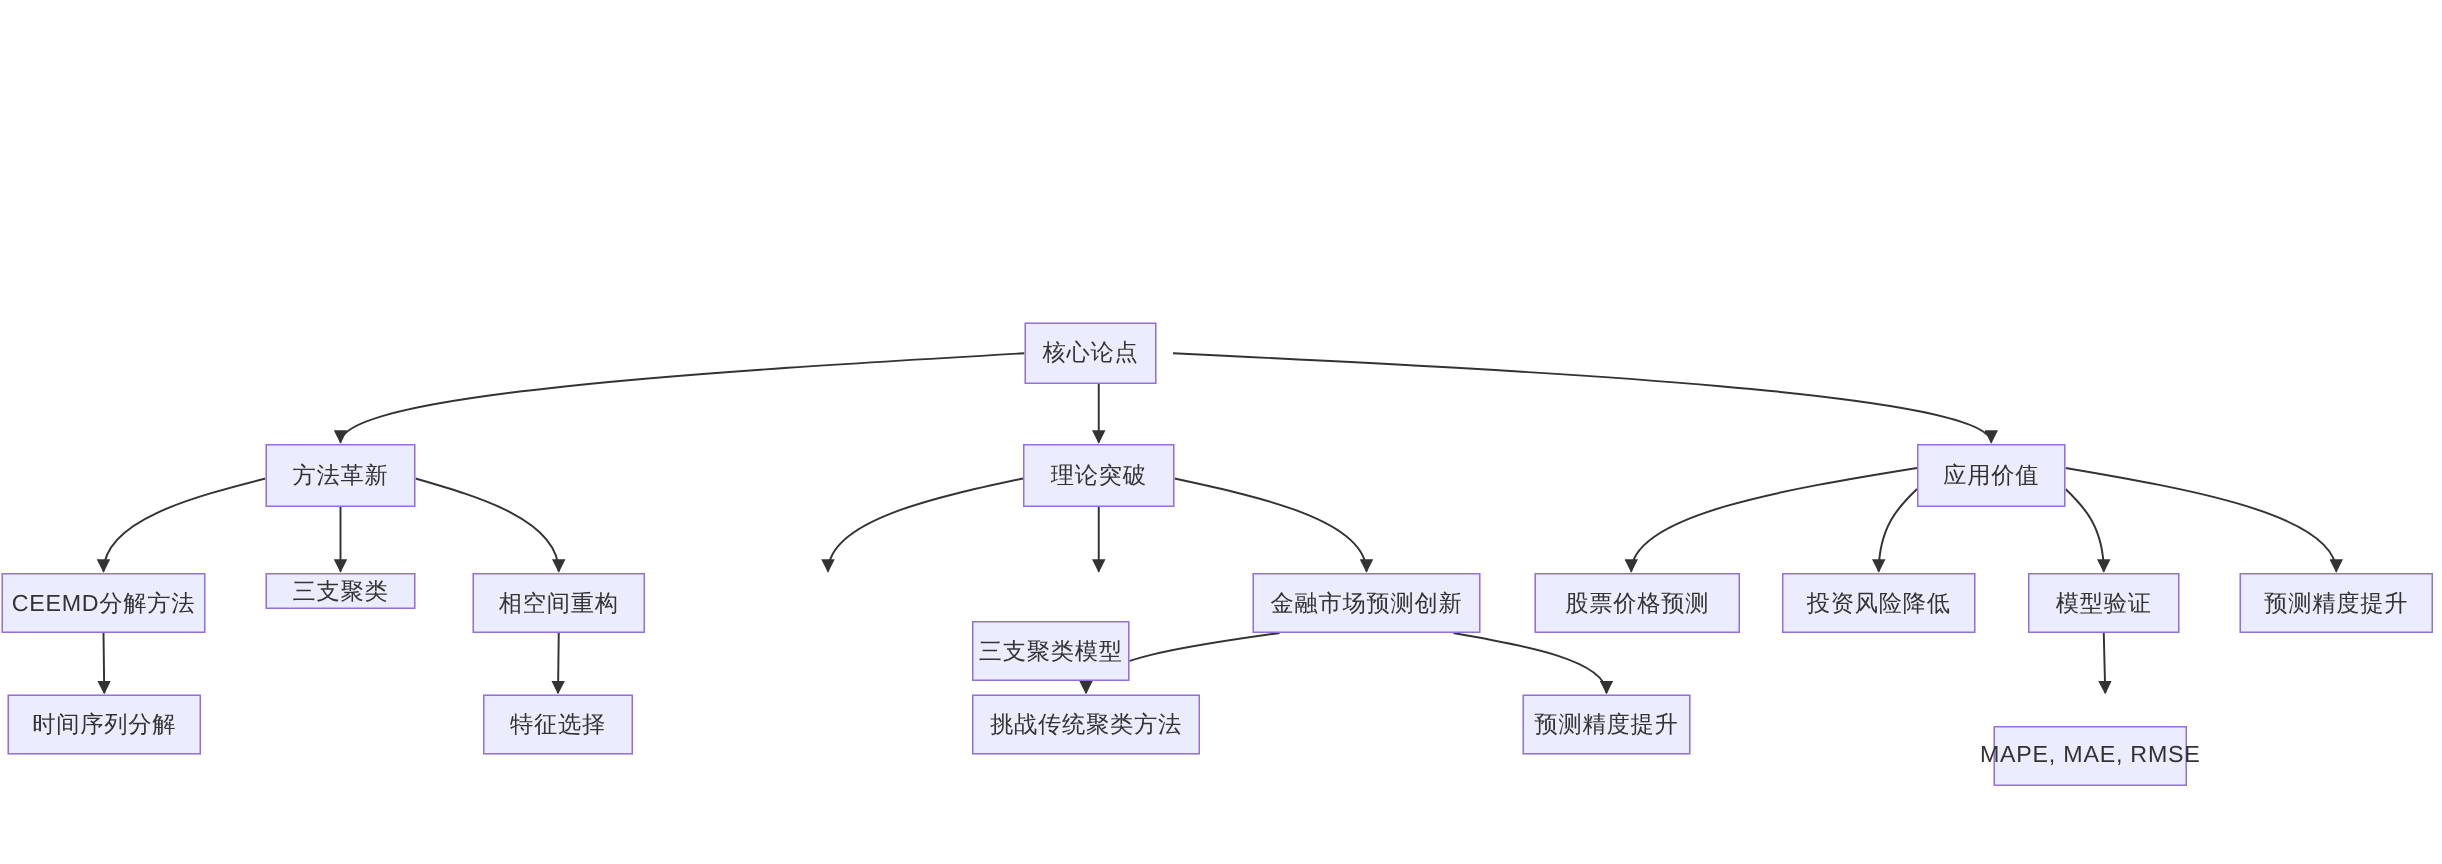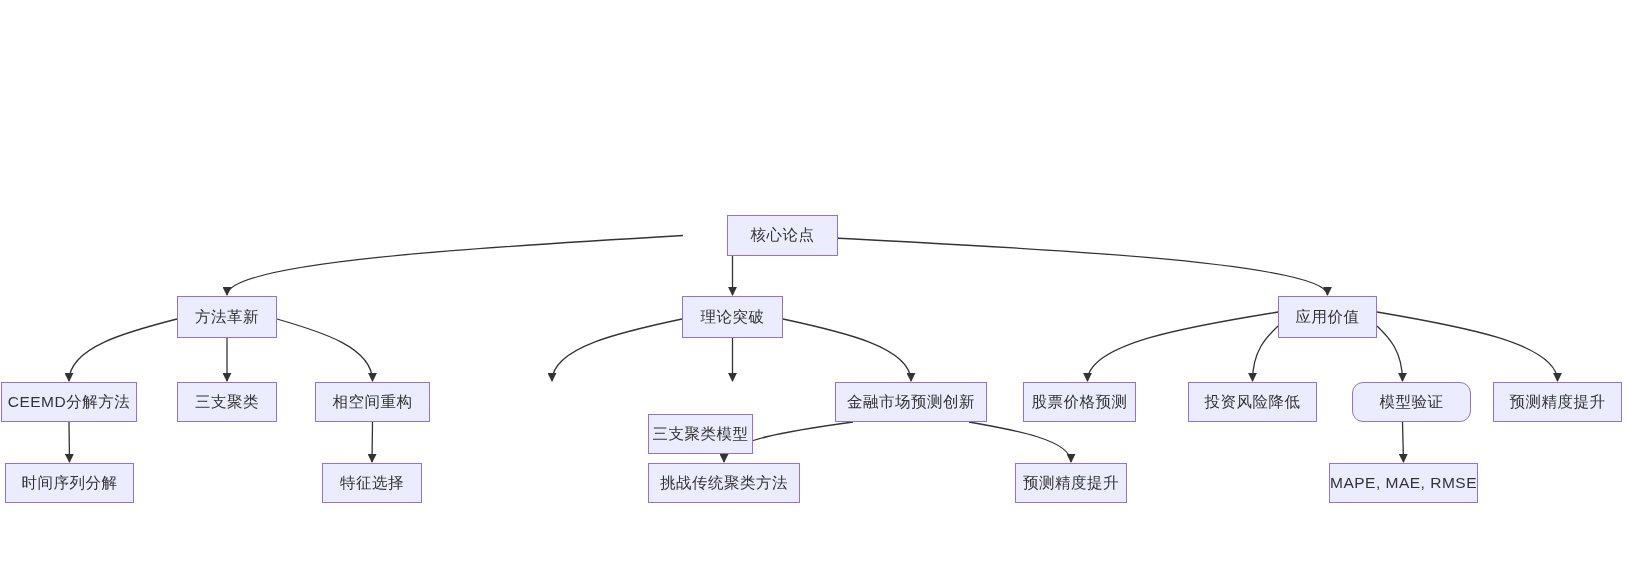--- a/index.html
+++ b/index.html
@@ -67,67 +67,67 @@
         <path class="edge" d="M1377,326 C1388.475,337 1402.5,350.75 1402.5,381" marker-end="url(#arrowhead)"></path>
         <path class="edge" d="M1377,312 C1458.225,325.8 1557.5,343.05 1557.5,381" marker-end="url(#arrowhead)"></path>
         <path class="edge" d="M69,422 L69.5,462" marker-end="url(#arrowhead)"></path>
         <path class="edge" d="M372.5,422 L372,462" marker-end="url(#arrowhead)"></path>
         <path class="edge" d="M853,422 C794.95,430 724,440 724,462" marker-end="url(#arrowhead)"></path>
         <path class="edge" d="M969,422 C1014.9,430 1071,440 1071,462" marker-end="url(#arrowhead)"></path>
         <path class="edge" d="M1402.5,422 L1403.5,462" marker-end="url(#arrowhead)"></path>
       </g>
   </svg>
 
-<div class="node" style="left: 683px; top: 215px; width: 111px; height: 41px; margin-left: 44px;">
+<div class="node" style="left: 683px; top: 215px; width: 88px; height: 41px;">
       <span>核心论点</span>
     </div>
     <div class="node" style="left: 177px; top: 296px; width: 100px; height: 42px;">
       <span>方法革新</span>
     </div>
     <div class="node" style="left: 682px; top: 296px; width: 101px; height: 42px;">
       <span>理论突破</span>
     </div>
     <div class="node" style="left: 1278px; top: 296px; width: 99px; height: 42px;">
       <span>应用价值</span>
     </div>
     <div class="node" style="left: 1px; top: 382px; width: 136px; height: 40px; justify-content: center;">
       <span>CEEMD分解方法</span>
     </div>
-    <div class="node" style="left: 177px; top: 382px; width: 100px; height: 40px;">
+    <div class="node" style="left: 177px; top: 382px; width: 100px; height: 24px;">
       <span>三支聚类</span>
     </div>
     <div class="node" style="left: 315px; top: 382px; width: 115px; height: 40px;">
       <span>相空间重构</span>
     </div>
     <div class="node" style="left: 648px; top: 382px; width: 105px; height: 40px; margin-top: 32px;">
       <span>三支聚类模型</span>
     </div>
     <div class="node" style="left: 835px; top: 382px; width: 152px; height: 40px;">
       <span>金融市场预测创新</span>
     </div>
-    <div class="node" style="left: 1023px; top: 382px; width: 113px; height: 40px;">
+    <div class="node" style="left: 1023px; top: 382px; width: 137px; height: 40px;">
       <span>股票价格预测</span>
     </div>
     <div class="node" style="left: 1188px; top: 382px; width: 129px; height: 40px;">
       <span>投资风险降低</span>
     </div>
-    <div class="node" style="left: 1352px; top: 382px; width: 119px; height: 40px; border-radius: 11px;">
+    <div class="node" style="left: 1352px; top: 382px; width: 101px; height: 40px;">
       <span>模型验证</span>
     </div>
     <div class="node" style="left: 1493px; top: 382px; width: 129px; height: 40px;">
       <span>预测精度提升</span>
     </div>
     <div class="node" style="left: 5px; top: 463px; width: 129px; height: 40px;">
       <span>时间序列分解</span>
     </div>
     <div class="node" style="left: 322px; top: 463px; width: 100px; height: 40px;">
       <span>特征选择</span>
     </div>
     <div class="node" style="left: 648px; top: 463px; width: 152px; height: 40px;">
       <span>挑战传统聚类方法</span>
     </div>
     <div class="node" style="left: 1015px; top: 463px; width: 112px; height: 40px;">
       <span>预测精度提升</span>
     </div>
-    <div class="node" style="left: 1329px; top: 463px; width: 149px; height: 40px;">
+    <div class="node" style="left: 1329px; top: 484px; width: 129px; height: 40px;">
       <span>MAPE, MAE, RMSE</span>
     </div>
   </div>
 
 </body></html>

